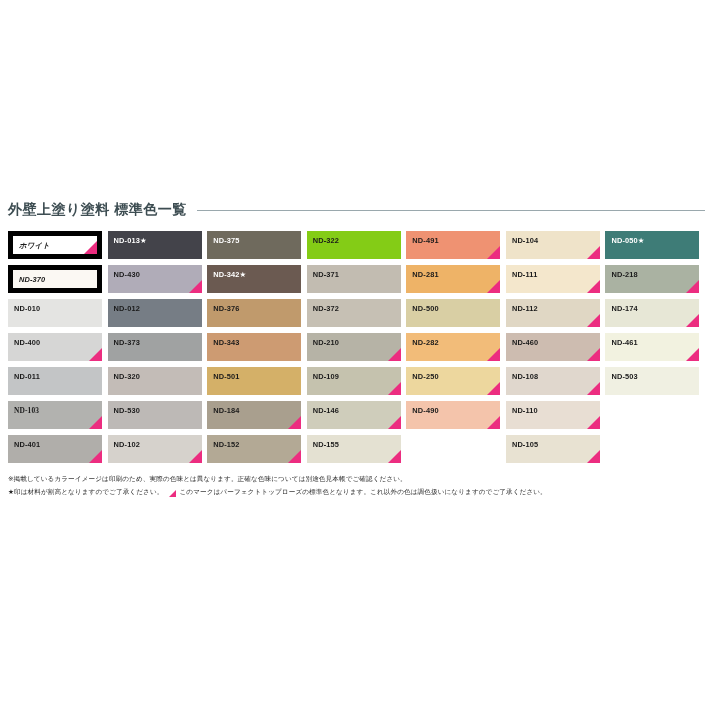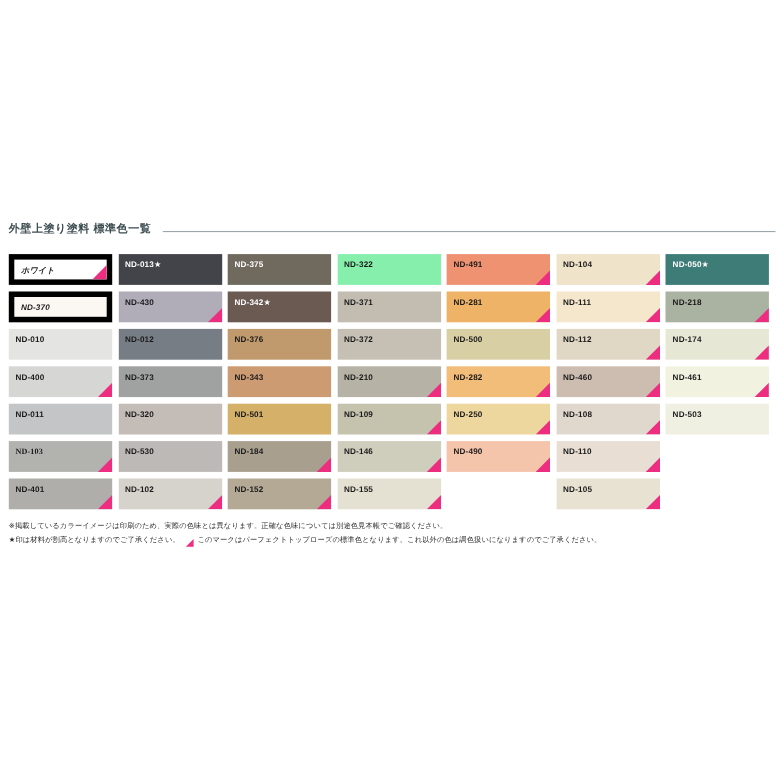--- a/index.html
+++ b/index.html
@@ -30,21 +30,21 @@
     position: absolute;
     left: 8px;
     top: 198px;
     width: 697px;
     height: 22px;
     display: flex;
     align-items: center;
     gap: 10px;
   }
   .chart-title {
-    font-size: 10px;
+    font-size: 14px;
     font-weight: bold;
     color: #3d4d52;
     letter-spacing: 0.5px;
     white-space: nowrap;
     line-height: 1;
   }
   .title-rule {
     flex: 1 1 auto;
     height: 1px;
     background: #9aa8ad;
@@ -259,21 +259,21 @@
         </div>
         <div class="cell">
           <div class="swatch" style="background: rgb(179, 169, 149);">
             <span class="code" style="color: rgb(26, 26, 26);">ND-152</span>
             <span class="tri" style="border-bottom-color: rgb(236, 45, 128);"></span>
           </div>
         </div>
       </div>
       <div class="col">
         <div class="cell">
-          <div class="swatch" style="background: #86efac; padding-left: 22px;">
+          <div class="swatch" style="background: #84cc16; padding-left: 22px;">
             <span class="code" style="color: rgb(26, 26, 26);">ND-322</span>
           </div>
         </div>
         <div class="cell">
           <div class="swatch" style="background: rgb(194, 188, 177);">
             <span class="code" style="color: rgb(26, 26, 26);">ND-371</span>
           </div>
         </div>
         <div class="cell">
           <div class="swatch" style="background: rgb(198, 192, 180);">

